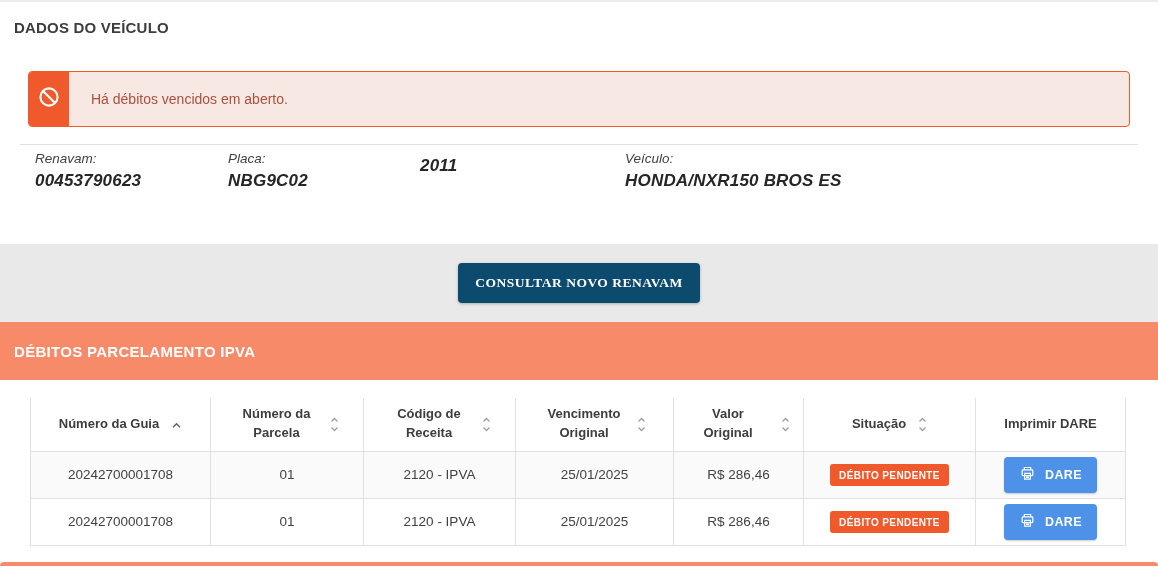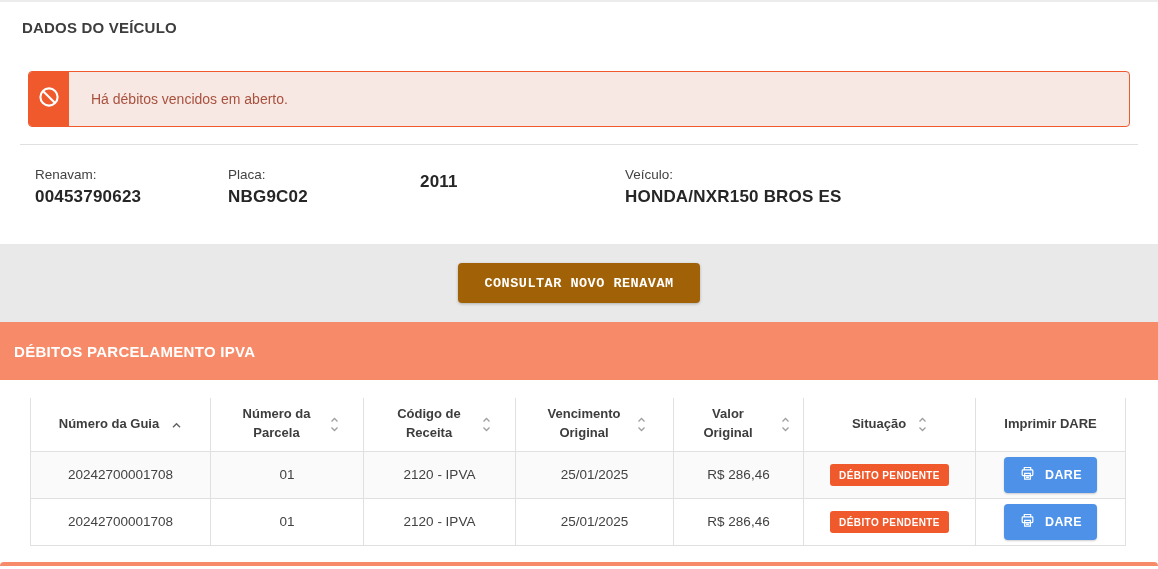--- a/index.html
+++ b/index.html
@@ -2,33 +2,33 @@
 <html><head>
 <meta charset="utf-8">
 <style>
   * { margin:0; padding:0; box-sizing:border-box; }
   html,body { background:#fff; }
   body { font-family:"Liberation Sans", sans-serif; }
   .page { position:relative; width:1158px; height:569px; background:#fff; overflow:hidden; }
 
   
   .vehicle-card { height:244px; border-top:2px solid #ececec; }
-  .vehicle-title { padding:17px 0 0 22px; font-size:15px; font-weight:700; color:#3d3d3d; letter-spacing:.2px; }
+  .vehicle-title { padding:17px 0 0 14px; font-size:15px; font-weight:700; color:#3d3d3d; letter-spacing:.2px; }
   .alert { display:flex; margin:35px 28px 16px; height:56px; background:#f8e8e3; border:1px solid #f0592b; border-radius:4px; overflow:hidden; }
   .alert-icon-box { flex:0 0 40px; background:#f0592b; display:flex; align-items:center; justify-content:center; }
   .alert-msg { align-self:center; padding-left:22px; font-size:14px; color:#a8513f; }
   .sep { margin:17px 20px 0; border:none; border-top:1px solid #e0e0e0; height:0; }
-  .fields { margin:22px 0 0 35px; display:grid; grid-template-columns:193px 192px 205px auto; }
+  .fields { margin:6px 0 0 35px; display:grid; grid-template-columns:193px 192px 205px auto;font-style:italic; }
   .field-label { font-size:13.5px; color:#424242; }
   .field-value { margin-top:5px; font-size:17px; font-weight:700; color:#262626; letter-spacing:.2px; }
 
   
   .gray-band { height:78px; background:#e9e9e9; display:flex; align-items:center; justify-content:center; }
-  .consult-btn { min-width:242px; height:40px; background:#a16207; color:#fff; border:none; border-radius:4px;
-                 font-family:Liberation Mono, monospace; font-size:13.5px; font-weight:700; letter-spacing:.5px; cursor:pointer;
+  .consult-btn { min-width:242px; height:40px; background:#0c4a6e; color:#fff; border:none; border-radius:4px;
+                 font-family:Liberation Serif, serif; font-size:13.5px; font-weight:700; letter-spacing:.5px; cursor:pointer;
                  box-shadow:0 1px 3px rgba(0,0,0,.25); padding:0 10px; }
 
   
   .orange-bar { height:58px; background:#f78b69; display:flex; align-items:center; padding-left:14px;
                 color:#fff; font-size:15px; font-weight:700; letter-spacing:.3px; }
 
   
   .table-wrap { padding:18px 0 0 30px; background:#fff; }
   table { border-collapse:collapse; table-layout:fixed; width:1095px; }
   th, td { border:1px solid #e0e0e0; }

